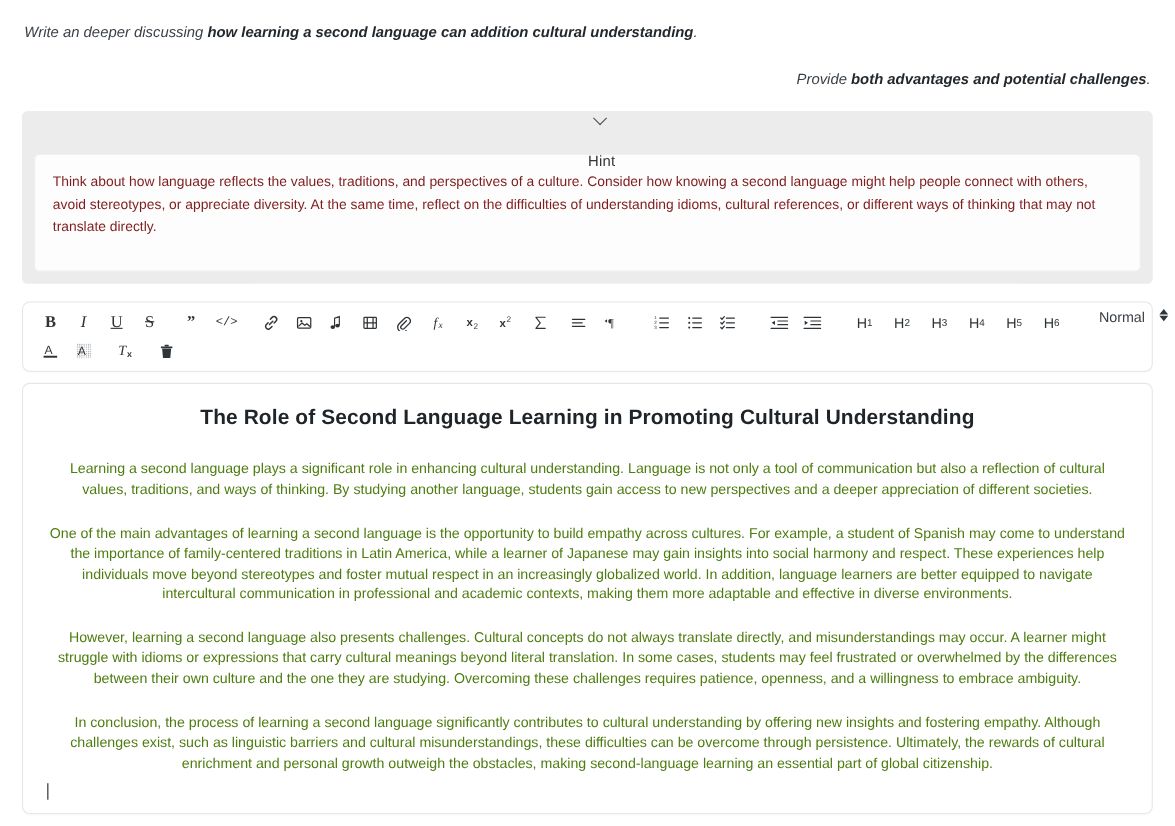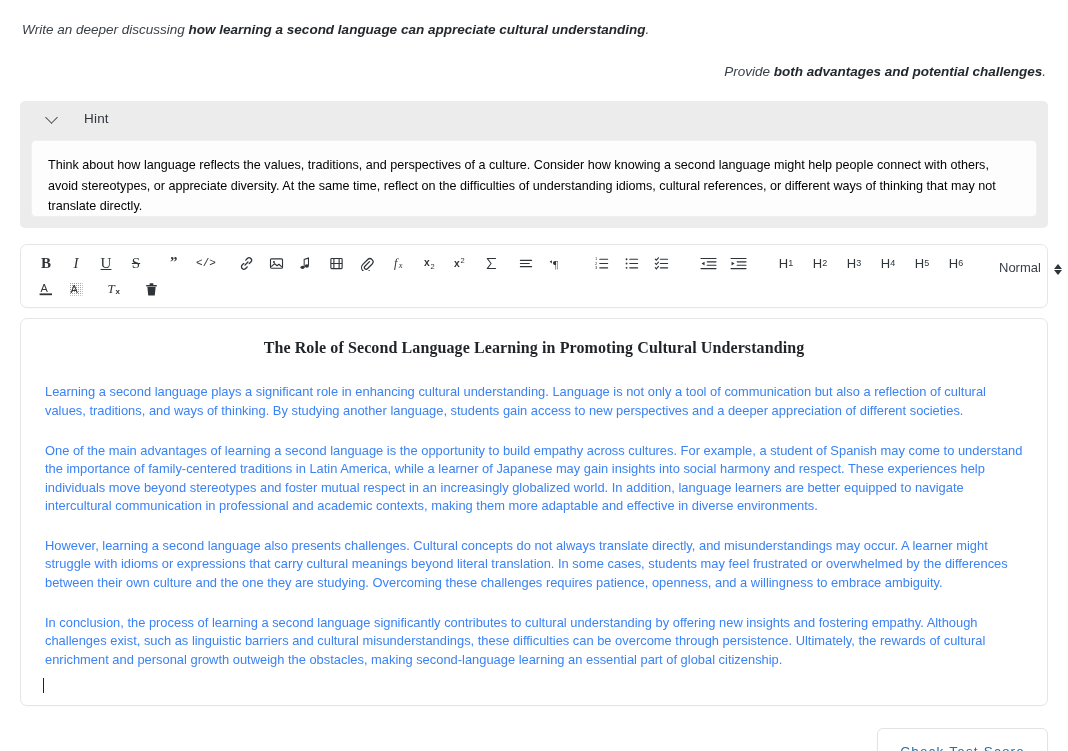--- a/index.html
+++ b/index.html
@@ -48,20 +48,21 @@
     border-radius: 5px;
     padding: 0 0 12px 0;
   }
   .hint-header {
     display: flex;
     align-items: center;
     height: 34px;
     padding: 0 0 0 26px;
     gap: 24px;
     cursor: pointer;
+    flex-direction: column;
   }
   .chev {
     width: 14px; height: 14px;
     display: inline-block;
     position: relative;
     flex: none;
   }
   .chev::before {
     content: "";
     position: absolute;
@@ -73,24 +74,24 @@
   }
   .hint-title {
     font-size: 13.5px;
     color: #31363b;
     letter-spacing: .2px;
   }
   .hint-body {
     background: #fdfdfd;
     margin: 6px 12px 0 12px;
     border-radius: 4px;
-    padding: 14px 16px 0 16px;
+    padding: 14px 16px 30px 16px;
     font-size: 12.6px;
     line-height: 1.62;
-    color: #000000;
+    color: #7f1d1d;
     box-shadow: 0 0 0 1px #f0f0f0;
   }
 
   
   .toolbar {
     margin: 16px 20px 0 20px;
     background: #ffffff;
     border: 1px solid #e6e6e8;
     border-radius: 7px;
     padding: 6px 10px 6px 10px;
@@ -127,21 +128,21 @@
     font-size: 13px;
     font-weight: normal;
     font-family: "Liberation Sans", sans-serif;
     color: #2f3438;
     padding: 0 5px;
   }
   .h-btn sub { font-size: 9px; }
 
   .tb-select {
     display: inline-flex;
-    align-items: flex-end;
+    align-items: flex-start;
     gap: 13px;
     padding: 0 6px 0 10px;
     height: 24px;
     font-size: 13px;
     color: #3b4046;
     cursor: pointer;
   }
   .stepper {
     display: inline-flex;
     flex-direction: column;
@@ -162,32 +163,31 @@
     margin: 10px 20px 0 20px;
     background: #ffffff;
     border: 1px solid #e6e6e8;
     border-radius: 7px;
     padding: 16px 14px 12px 14px;
     box-shadow: 0 1px 1px rgba(0,0,0,.02);
     min-height: 340px;
   }
   .doc-title {
     text-align: center;
-    font-size: 16px;
+    font-size: 19px;
     font-weight: bold;
     color: #1f2429;
     margin: 4px 0 0 0;
     letter-spacing: .1px;
-    font-family: Liberation Serif, serif;
   }
   .doc-p {
-    text-align: left;
+    text-align: center;
     font-size: 12.9px;
     line-height: 1.42;
-    color: #3b82f6;
+    color: #4d7c0f;
     margin: 22px 10px 0 10px;
   }
   .doc-p.first { margin-top: 26px; }
   .caret {
     display: block;
     width: 1px;
     height: 15px;
     background: #1d2125;
     margin: 9px 0 0 8px;
   }
@@ -210,21 +210,21 @@
     font-family: "Liberation Sans", sans-serif;
     box-shadow: 0 1px 2px rgba(0,0,0,.03);
   }
 </style>
 </head>
 <body>
 
 <div class="page">
 
   <div class="prompt">
-    <p class="prompt-line"><span>Write an deeper discussing </span><b>how learning a second language can appreciate cultural understanding</b><span>.</span></p>
+    <p class="prompt-line"><span>Write an deeper discussing </span><b>how learning a second language can addition cultural understanding</b><span>.</span></p>
     <p class="prompt-line second"><span>Provide </span><b>both advantages and potential challenges</b><span>.</span></p>
   </div>
 
   <div class="hint-panel">
     <div class="hint-header">
       <span class="chev"></span>
       <span class="hint-title">Hint</span>
     </div>
     <div class="hint-body">Think about how language reflects the values, traditions, and perspectives of a culture. Consider how knowing a second language might help people connect with others, avoid stereotypes, or appreciate diversity. At the same time, reflect on the difficulties of understanding idioms, cultural references, or different ways of thinking that may not translate directly.</div>
   </div>

